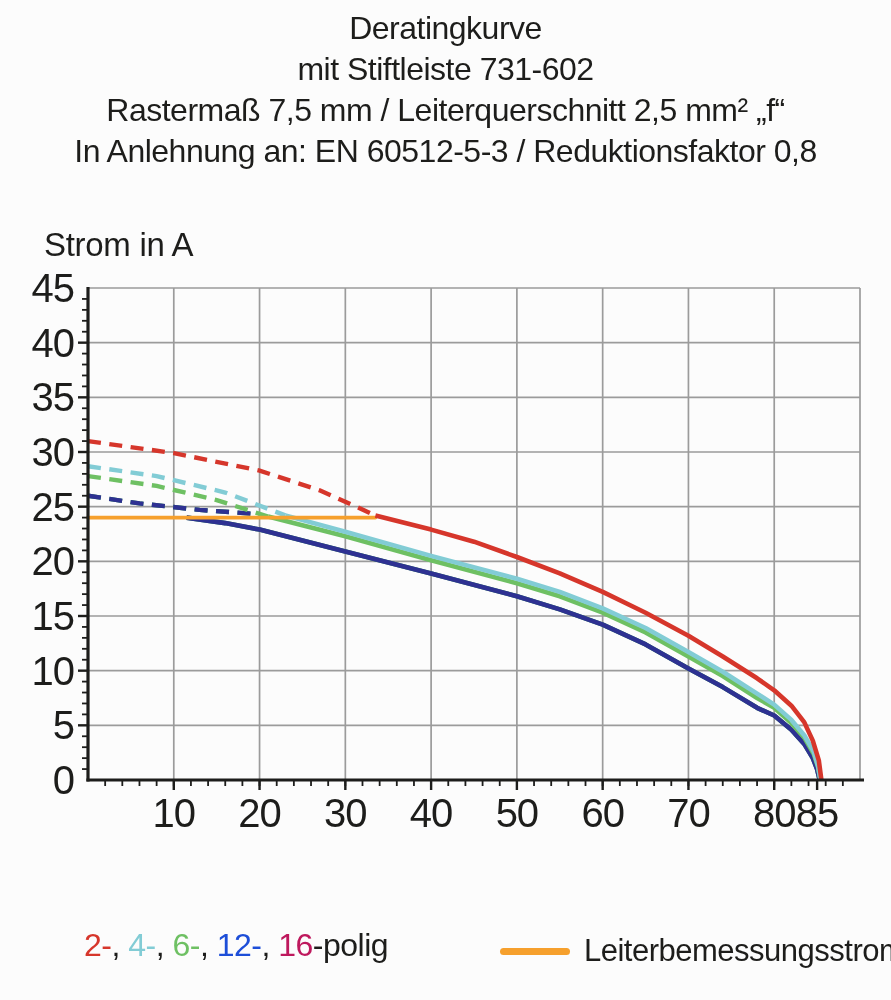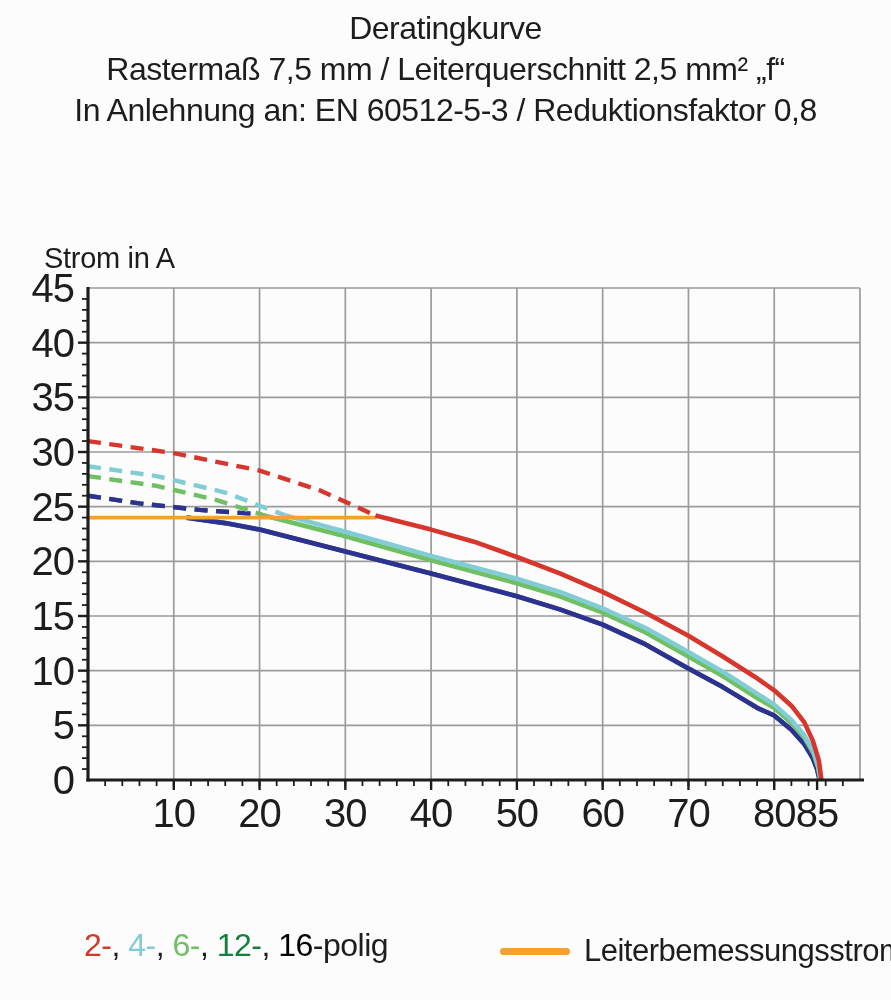--- a/index.html
+++ b/index.html
@@ -12,21 +12,21 @@
   }
   .page{position:relative;width:891px;height:1000px;border-radius:30px;}
   .title-block{
     position:absolute;top:8px;left:0;width:891px;
     text-align:center;
     font-size:32px;line-height:41px;letter-spacing:-0.5px;
     color:#1d1d1b;
   }
   .y-axis-title{
     position:absolute;left:44px;top:226px;
-    font-size:29px;letter-spacing:-0.3px;margin-top:16px;
+    font-size:33px;letter-spacing:-0.3px;
   }
   .x-axis-title{
     position:absolute;right:30px;top:849px;
     font-size:30px;letter-spacing:-0.3px;
     text-align:right;
   }
   #plot{position:absolute;left:0;top:0;width:891px;height:1000px;}
   #plot text{
     font-family:"Liberation Sans",sans-serif;
     font-size:40px;
@@ -50,20 +50,21 @@
   }
   .legend-rated-label{font-size:31px;letter-spacing:-0.5px;}
 </style>
 </head>
 <body>
 
 <div class="page">
 
   <div class="title-block">
     <div>Deratingkurve</div>
+    <div>mit Stiftleiste 731-602</div>
     <div>Rastermaß 7,5 mm / Leiterquerschnitt 2,5 mm² „f“</div>
     <div>In Anlehnung an: EN 60512-5-3 / Reduktionsfaktor 0,8</div>
   </div>
 
   <div class="y-axis-title">Strom in A</div>
 
   <svg id="plot" width="891" height="1000" viewBox="0 0 891 1000" aria-hidden="true">
       <g>
         <line x1="173.77777777777777" y1="780" x2="173.77777777777777" y2="288" stroke="#9b9b9b" stroke-width="1.7"></line>
         <line x1="259.55555555555554" y1="780" x2="259.55555555555554" y2="288" stroke="#9b9b9b" stroke-width="1.7"></line>
@@ -218,21 +219,21 @@
         <text x="516.8888888888889" y="827" text-anchor="middle">50</text>
         <text x="602.6666666666666" y="827" text-anchor="middle">60</text>
         <text x="688.4444444444445" y="827" text-anchor="middle">70</text>
         <text x="774.2222222222222" y="827" text-anchor="middle">80</text>
         <text x="817.1111111111111" y="827" text-anchor="middle">85</text>
       </g>
     </svg>
 
 
   <div class="legend-poles">
-    <span id="pole-items"><span style="color: rgb(214, 54, 43);">2-</span><span>, </span><span style="color: rgb(130, 204, 213);">4-</span><span>, </span><span style="color: rgb(110, 192, 99);">6-</span><span>, </span><span style="color: #15803d;">12-</span><span>, </span><span style="color: #000000;">16</span></span><span>-polig</span>
+    <span id="pole-items"><span style="color: rgb(214, 54, 43);">2-</span><span>, </span><span style="color: rgb(130, 204, 213);">4-</span><span>, </span><span style="color: rgb(110, 192, 99);">6-</span><span>, </span><span style="color: #1d4ed8;">12-</span><span>, </span><span style="color: #be185d;">16</span></span><span>-polig</span>
   </div>
 
   <div class="legend-rated">
     <span class="rated-swatch" style="background: rgb(246, 160, 45);"></span>
     <span class="legend-rated-label">Leiterbemessungsstrom</span>
   </div>
 
 </div>
 
 </body></html>

